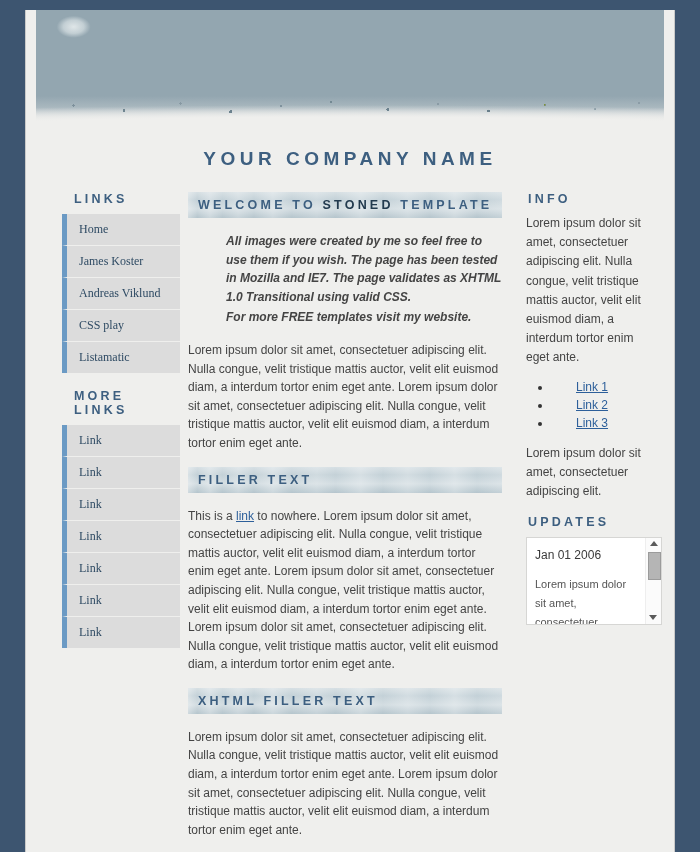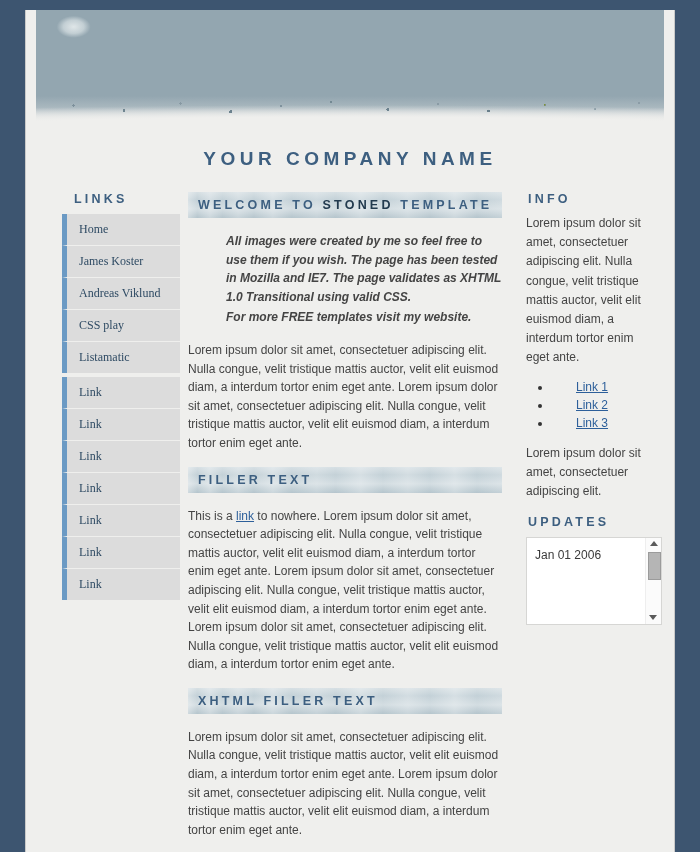--- a/index.html
+++ b/index.html
@@ -282,20 +282,21 @@
             <a href="#">Andreas Viklund</a>
           </li>
         <li>
             <a href="#">CSS play</a>
           </li>
         <li>
             <a href="#">Listamatic</a>
           </li>
       </ul>
 
+      <h3 class="side-heading spaced">MORE LINKS</h3>
       <ul class="navlist">
         <li>
             <a href="#">Link</a>
           </li>
         <li>
             <a href="#">Link</a>
           </li>
         <li>
             <a href="#">Link</a>
           </li>
@@ -343,20 +344,21 @@
         <li><a href="#" class="ilink">Link 3</a></li>
       </ul>
 
       <p>Lorem ipsum dolor sit amet, consectetuer adipiscing elit.</p>
 
       <h3 class="side-heading" style="margin-top:14px">UPDATES</h3>
 
       <div id="updates-box">
         <div id="updates-inner">
           <p class="u-date">Jan 01 2006</p>
+          <p class="u-text">Lorem ipsum dolor sit amet, consectetuer</p>
         </div>
         <div class="scrollbar">
           <div class="sb-arrow up"></div>
           <div class="sb-thumb"></div>
           <div class="sb-arrow down"></div>
         </div>
       </div>
 
     </div>
 

